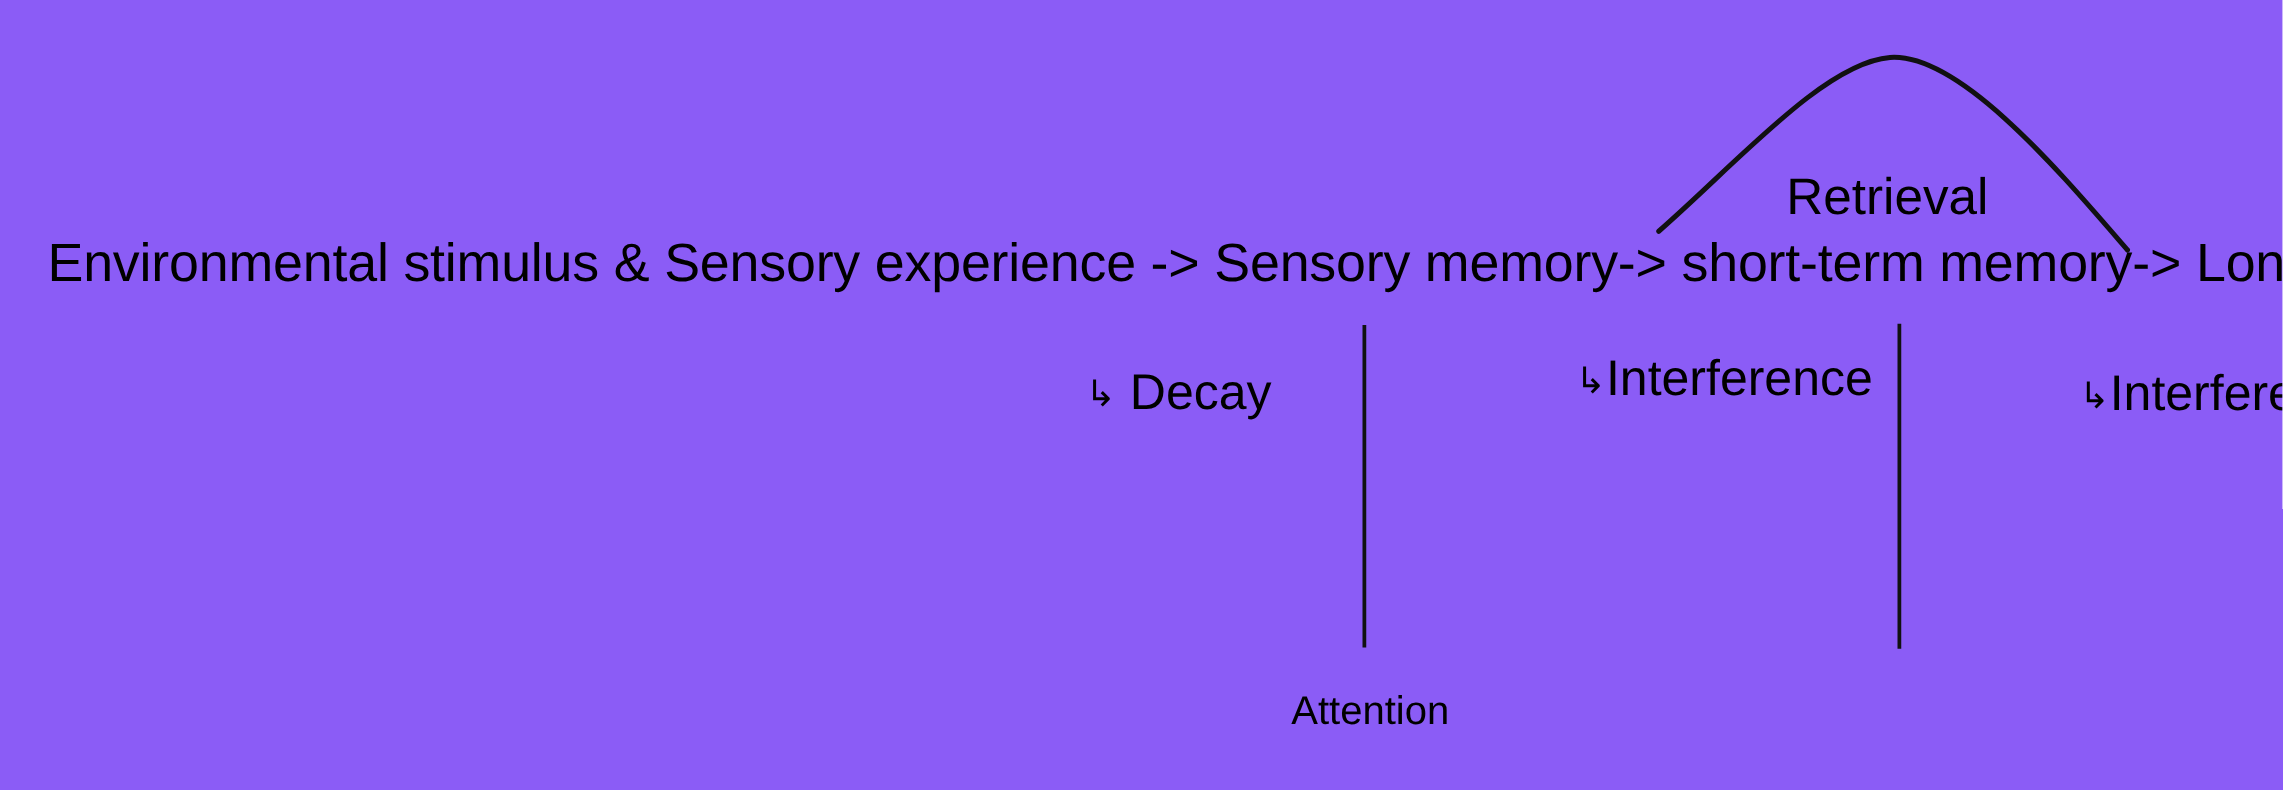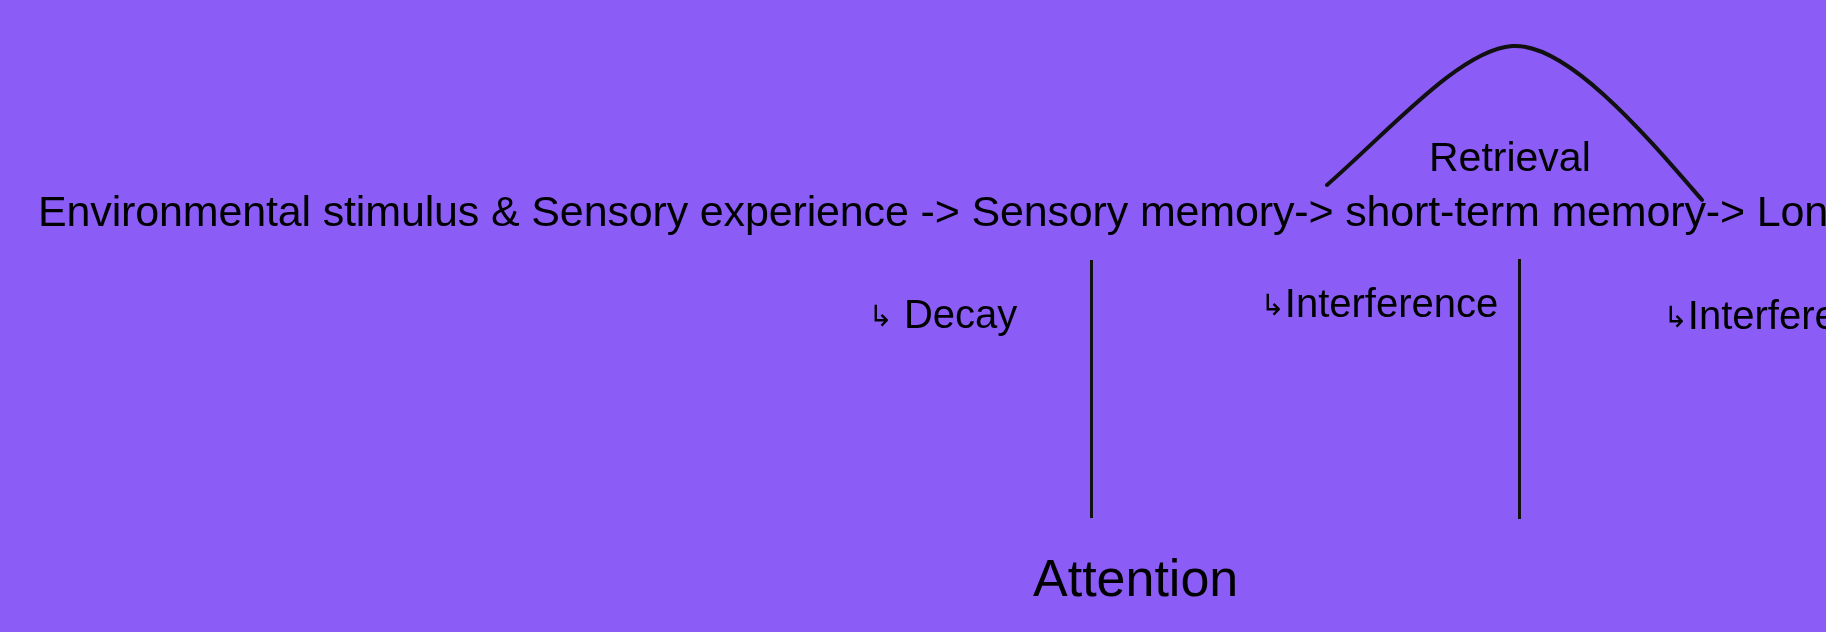--- a/index.html
+++ b/index.html
@@ -57,21 +57,21 @@
   }
   .hook {
     font-size: 29px;
     vertical-align: 2px;
   }
 
   
   #attention-label {
     left: 1033px;
     top: 552px;
-    font-size: 52px;
+    font-size: 32px;
   }
   #rehearsal-label {
     left: 1371px;
     top: 552px;
     font-size: 40px;
   }
 
   
   .vline {
     position: absolute;

